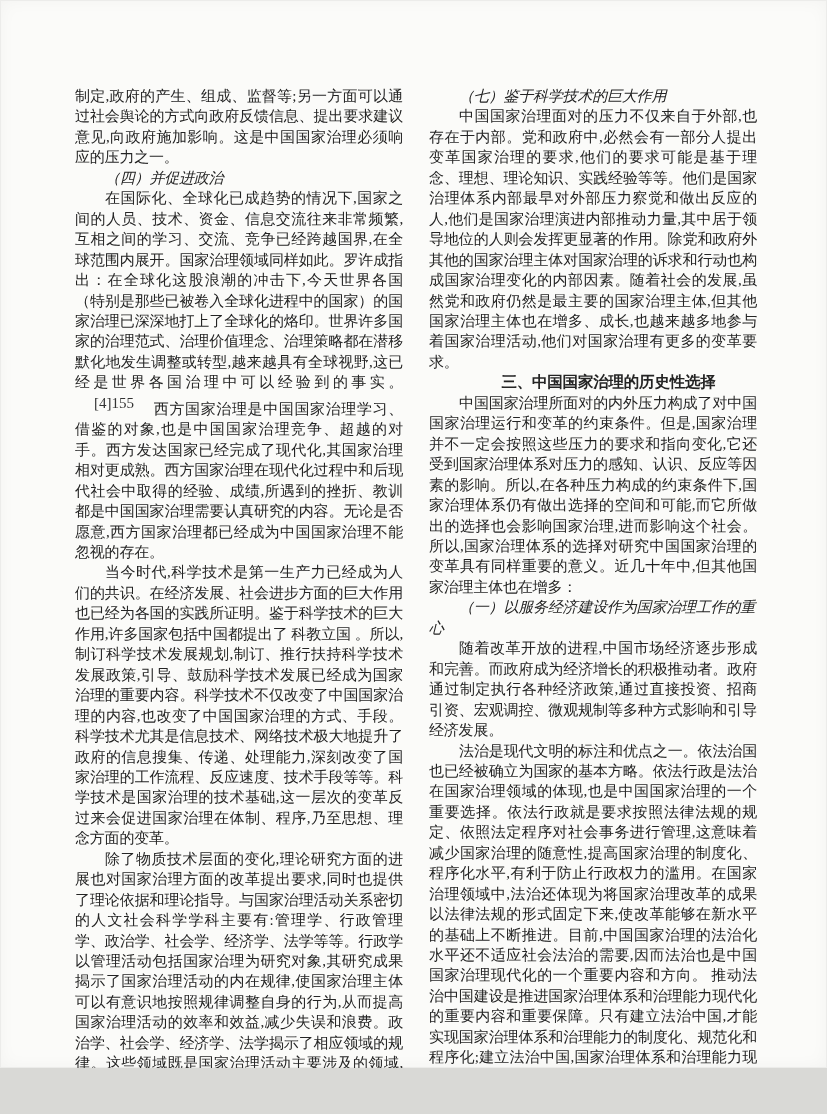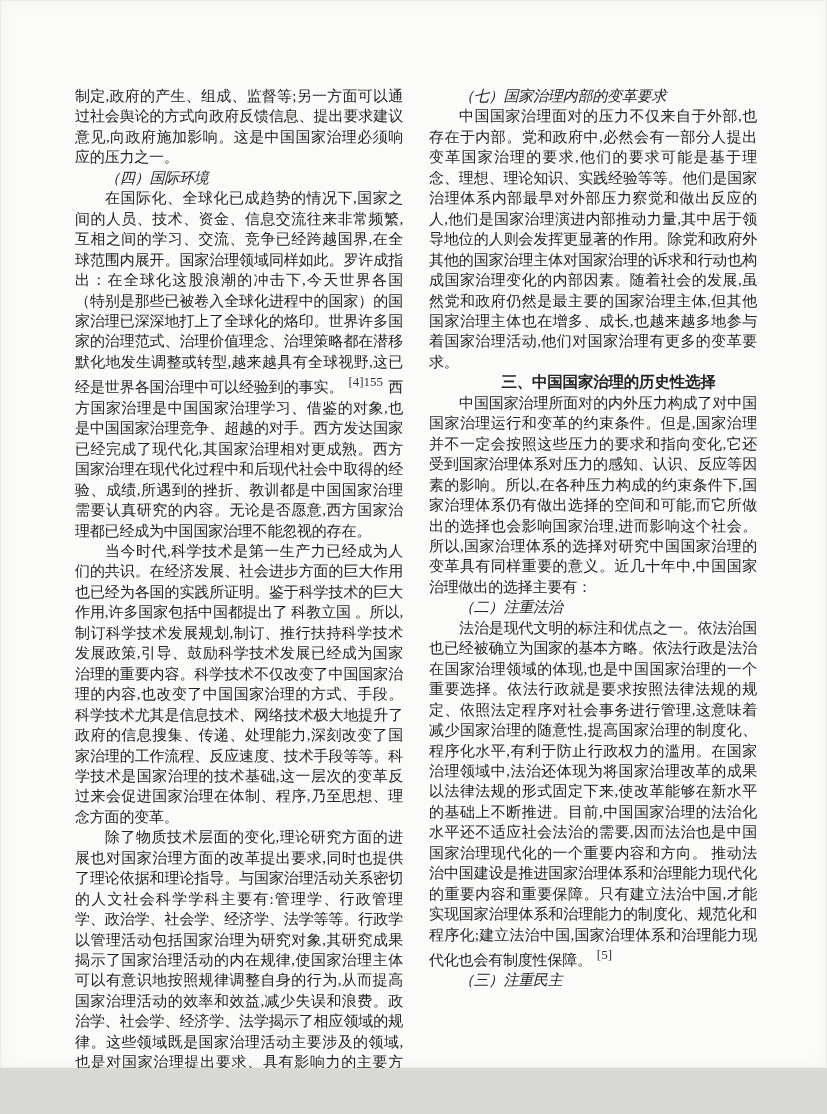--- a/index.html
+++ b/index.html
@@ -36,45 +36,46 @@
   }
   
   h2.hei {
     font-family:"Liberation Sans","DejaVu Sans",sans-serif;
     font-weight:bold;
     font-size:15.5px;
     text-indent:2em;
     text-align:center;
   }
   sup.cite {
-    font-size:13px;
+    font-size:15px;
     letter-spacing:0;
-    margin:0 5px;
+    margin:0 19px;
     color:#333;
   }
 </style>
 </head>
 <body>
 
 <div class="page">
   <div class="content">
 
     <div class="col">
       <p class="para no-indent">制定,政府的产生、组成、监督等;另一方面可以通过社会舆论的方式向政府反馈信息、提出要求建议意见,向政府施加影响。这是中国国家治理必须响应的压力之一。</p>
-      <h3 class="kai">（四）国际环境</h3>
+      <h3 class="kai">（四）并促进政治</h3>
       <p class="para"><span>在国际化、全球化已成趋势的情况下,国家之间的人员、技术、资金、信息交流往来非常频繁,互相之间的学习、交流、竞争已经跨越国界,在全球范围内展开。国家治理领域同样如此。罗许成指出：在全球化这股浪潮的冲击下,今天世界各国（特别是那些已被卷入全球化进程中的国家）的国家治理已深深地打上了全球化的烙印。世界许多国家的治理范式、治理价值理念、治理策略都在潜移默化地发生调整或转型,越来越具有全球视野,这已经是世界各国治理中可以经验到的事实。</span><sup class="cite">[4]155</sup><span>西方国家治理是中国国家治理学习、借鉴的对象,也是中国国家治理竞争、超越的对手。西方发达国家已经完成了现代化,其国家治理相对更成熟。西方国家治理在现代化过程中和后现代社会中取得的经验、成绩,所遇到的挫折、教训都是中国国家治理需要认真研究的内容。无论是否愿意,西方国家治理都已经成为中国国家治理不能忽视的存在。</span></p>
       <p class="para">当今时代,科学技术是第一生产力已经成为人们的共识。在经济发展、社会进步方面的巨大作用也已经为各国的实践所证明。鉴于科学技术的巨大作用,许多国家包括中国都提出了 科教立国 。所以,制订科学技术发展规划,制订、推行扶持科学技术发展政策,引导、鼓励科学技术发展已经成为国家治理的重要内容。科学技术不仅改变了中国国家治理的内容,也改变了中国国家治理的方式、手段。科学技术尤其是信息技术、网络技术极大地提升了政府的信息搜集、传递、处理能力,深刻改变了国家治理的工作流程、反应速度、技术手段等等。科学技术是国家治理的技术基础,这一层次的变革反过来会促进国家治理在体制、程序,乃至思想、理念方面的变革。</p>
       <p class="para">除了物质技术层面的变化,理论研究方面的进展也对国家治理方面的改革提出要求,同时也提供了理论依据和理论指导。与国家治理活动关系密切的人文社会科学学科主要有:管理学、行政管理学、政治学、社会学、经济学、法学等等。行政学以管理活动包括国家治理为研究对象,其研究成果揭示了国家治理活动的内在规律,使国家治理主体可以有意识地按照规律调整自身的行为,从而提高国家治理活动的效率和效益,减少失误和浪费。政治学、社会学、经济学、法学揭示了相应领域的规律。这些领域既是国家治理活动主要涉及的领域,也是对国家治理提出要求、具有影响力的主要方面。政治学等学科的研究,可以指导国家治理活动,使之更好地行使职能,并促进政治、社会等领域的发展。</p>
     </div>
 
     <div class="col">
-      <h3 class="kai">（七）国家治理内部的变革要求</h3>
+      <h3 class="kai">（七）鉴于科学技术的巨大作用</h3>
       <p class="para">中国国家治理面对的压力不仅来自于外部,也存在于内部。党和政府中,必然会有一部分人提出变革国家治理的要求,他们的要求可能是基于理念、理想、理论知识、实践经验等等。他们是国家治理体系内部最早对外部压力察觉和做出反应的人,他们是国家治理演进内部推动力量,其中居于领导地位的人则会发挥更显著的作用。除党和政府外其他的国家治理主体对国家治理的诉求和行动也构成国家治理变化的内部因素。随着社会的发展,虽然党和政府仍然是最主要的国家治理主体,但其他国家治理主体也在增多、成长,也越来越多地参与着国家治理活动,他们对国家治理有更多的变革要求。</p>
       <h2 class="hei">三、中国国家治理的历史性选择</h2>
-      <p class="para">中国国家治理所面对的内外压力构成了对中国国家治理运行和变革的约束条件。但是,国家治理并不一定会按照这些压力的要求和指向变化,它还受到国家治理体系对压力的感知、认识、反应等因素的影响。所以,在各种压力构成的约束条件下,国家治理体系仍有做出选择的空间和可能,而它所做出的选择也会影响国家治理,进而影响这个社会。所以,国家治理体系的选择对研究中国国家治理的变革具有同样重要的意义。近几十年中,中国国家治理做出的选择主要有：</p>
-      <h3 class="kai">（二）注重法治</h3>
+      <p class="para">中国国家治理所面对的内外压力构成了对中国国家治理运行和变革的约束条件。但是,国家治理并不一定会按照这些压力的要求和指向变化,它还受到国家治理体系对压力的感知、认识、反应等因素的影响。所以,在各种压力构成的约束条件下,国家治理体系仍有做出选择的空间和可能,而它所做出的选择也会影响国家治理,进而影响这个社会。所以,国家治理体系的选择对研究中国国家治理的变革具有同样重要的意义。近几十年中,但其他国家治理主体也在增多：</p>
+      <h3 class="kai">（一）以服务经济建设作为国家治理工作的重心</h3>
+      <p class="para">随着改革开放的进程,中国市场经济逐步形成和完善。而政府成为经济增长的积极推动者。政府通过制定执行各种经济政策,通过直接投资、招商引资、宏观调控、微观规制等多种方式影响和引导经济发展。</p>
       <p class="para"><span>法治是现代文明的标注和优点之一。依法治国也已经被确立为国家的基本方略。依法行政是法治在国家治理领域的体现,也是中国国家治理的一个重要选择。依法行政就是要求按照法律法规的规定、依照法定程序对社会事务进行管理,这意味着减少国家治理的随意性,提高国家治理的制度化、程序化水平,有利于防止行政权力的滥用。在国家治理领域中,法治还体现为将国家治理改革的成果以法律法规的形式固定下来,使改革能够在新水平的基础上不断推进。目前,中国国家治理的法治化水平还不适应社会法治的需要,因而法治也是中国国家治理现代化的一个重要内容和方向。 推动法治中国建设是推进国家治理体系和治理能力现代化的重要内容和重要保障。只有建立法治中国,才能实现国家治理体系和治理能力的制度化、规范化和程序化;建立法治中国,国家治理体系和治理能力现代化也会有制度性保障。</span><sup class="cite">[5]</sup></p>
       <h3 class="kai">（三）注重民主</h3>
 
     </div>
 
   </div>
 </div>
 
 </body></html>

